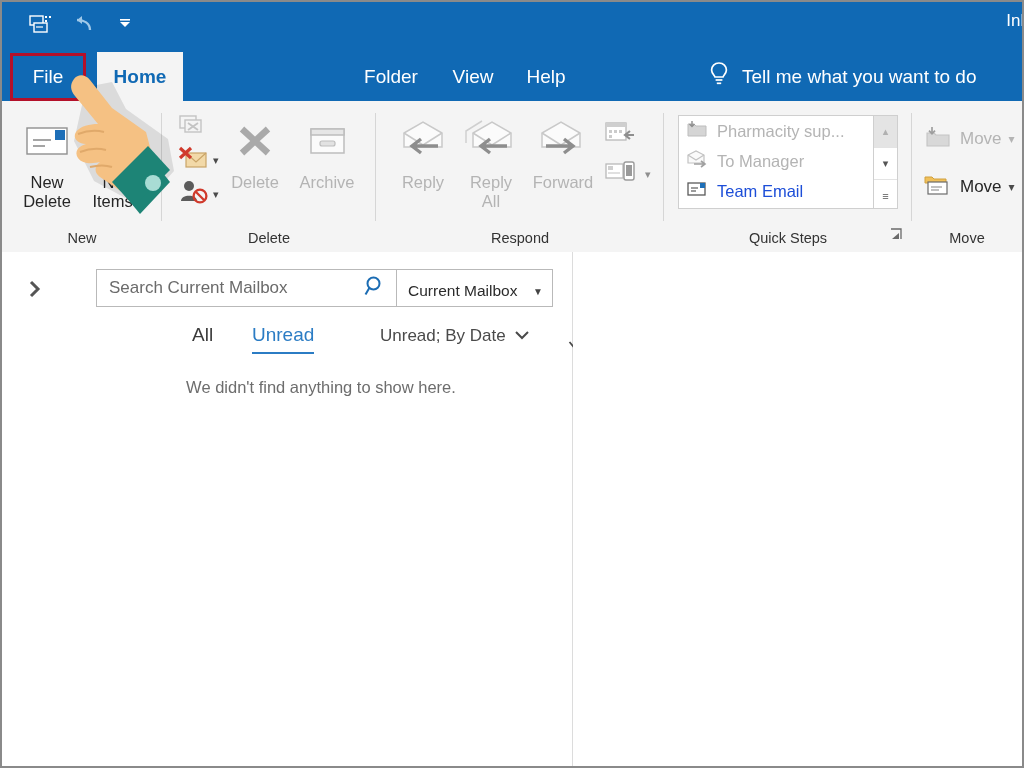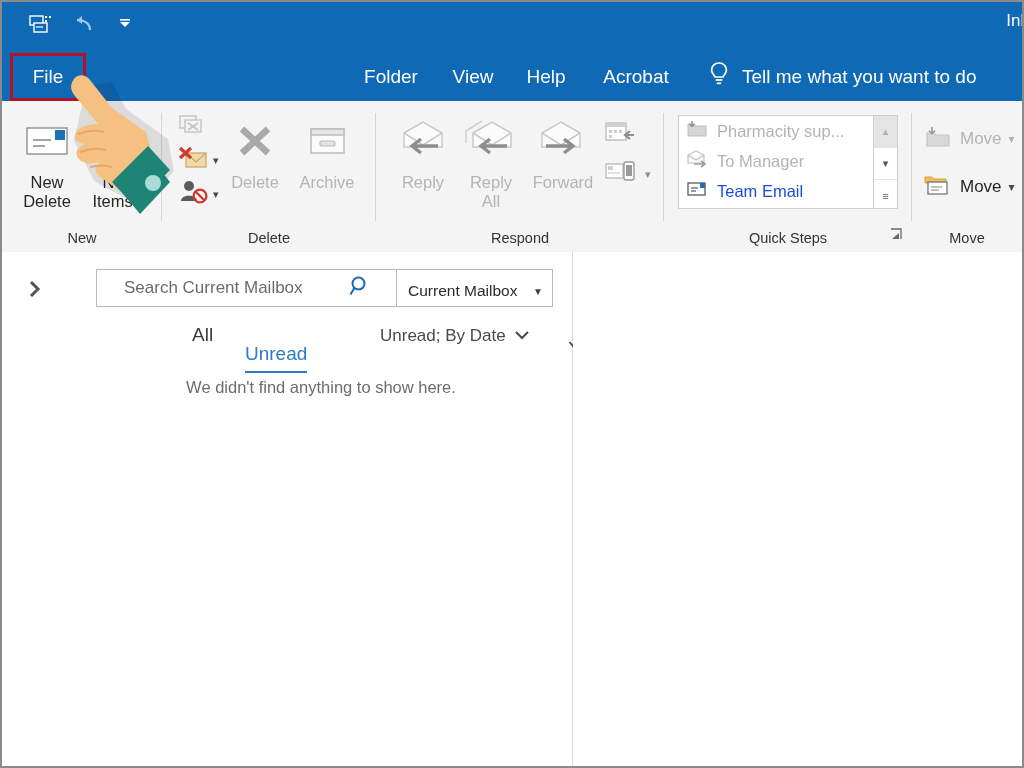--- a/index.html
+++ b/index.html
@@ -94,21 +94,21 @@
   .expand-btn{position:absolute;left:24px;top:26px;cursor:pointer;}
   .listpane{
     position:absolute;left:68px;top:250px;width:502px;bottom:0;
     background:#ffffff;border-right:1px solid #dcdcdc;
   }
   .readpane{position:absolute;left:571px;top:250px;right:0;bottom:0;background:#ffffff;}
 
   .searchrow{position:absolute;left:26px;top:17px;display:flex;}
   .searchbox{
     width:301px;height:38px;border:1px solid #b9b9b9;box-sizing:border-box;
-    background:#ffffff;display:flex;align-items:center;padding:0 25px;
+    background:#ffffff;display:flex;align-items:center;padding:0 10px;
   }
   .searchbox input{
     border:0;outline:0;flex:1;font-size:17px;color:#5c5c5c;
     font-family:"Liberation Sans", sans-serif;background:transparent;
   }
   .searchbox input::placeholder{color:#6b6b6b;}
   .scope{
     width:156px;height:38px;border:1px solid #b9b9b9;border-left:0;box-sizing:border-box;
     display:flex;align-items:center;justify-content:space-between;padding:6px 9px 0 11px;
     font-size:15.5px;color:#2b2b2b;cursor:pointer;background:#ffffff;
@@ -162,24 +162,24 @@
           <path d="M3 4 L13 4 L8 9 Z" fill="#ffffff"></path>
           <rect x="3" y="1" width="10" height="1.6" fill="#ffffff"></rect>
         </svg>
       </div>
     </div>
     <div class="title-text">Inb</div>
   </div>
 
   <div class="tabstrip">
     <div class="tab filetab" style="left:8px;width:76px;">File</div>
+    <div class="tab active" style="left:95px;width:86px;">Home</div>
     <div class="tab" style="left:345px;width:88px;">Folder</div>
     <div class="tab" style="left:437px;width:68px;">View</div>
     <div class="tab" style="left:510px;width:68px;">Help</div>
-    <div class="tab" style="left:582px;width:104px;">Acrobat</div>
     <div class="tellme" style="left:706px;">
       <span>
         <svg width="22" height="26" viewBox="0 0 22 26">
           <path d="M11 2 C6.5 2 3.6 5.2 3.6 9 C3.6 12 6 14 7 16 L15 16 C16 14 18.4 12 18.4 9 C18.4 5.2 15.5 2 11 2 Z" fill="none" stroke="#ffffff" stroke-width="1.7"></path>
           <line x1="7.6" y1="19" x2="14.4" y2="19" stroke="#ffffff" stroke-width="1.7"></line>
           <line x1="8.8" y1="22.3" x2="13.2" y2="22.3" stroke="#ffffff" stroke-width="1.7"></line>
         </svg>
       </span>
       <span>Tell me what you want to do</span>
     </div>
@@ -430,21 +430,21 @@
         </span>
       </div>
       <div class="scope">
         <span>Current Mailbox</span>
         <span style="font-size:10px;color:#444;">▼</span>
       </div>
     </div>
 
     <div class="filterrow">
       <div class="fbtn" style="left:122px;">All</div>
-      <div class="fbtn sel" style="left:175px;margin-top:19px;">Unread</div>
+      <div class="fbtn sel" style="left:182px;">Unread</div>
       <div class="sortbtn" style="left:310px;">
         <span>Unread; By Date</span>
         <span>
           <svg width="16" height="11" viewBox="0 0 16 11">
             <path d="M2 2 L8 8 L14 2" fill="none" stroke="#4a4a4a" stroke-width="2"></path>
           </svg>
         </span>
       </div>
       <div class="arrowbtn" style="left:497px;top:2px;">
         <svg width="16" height="26" viewBox="0 0 16 26">

